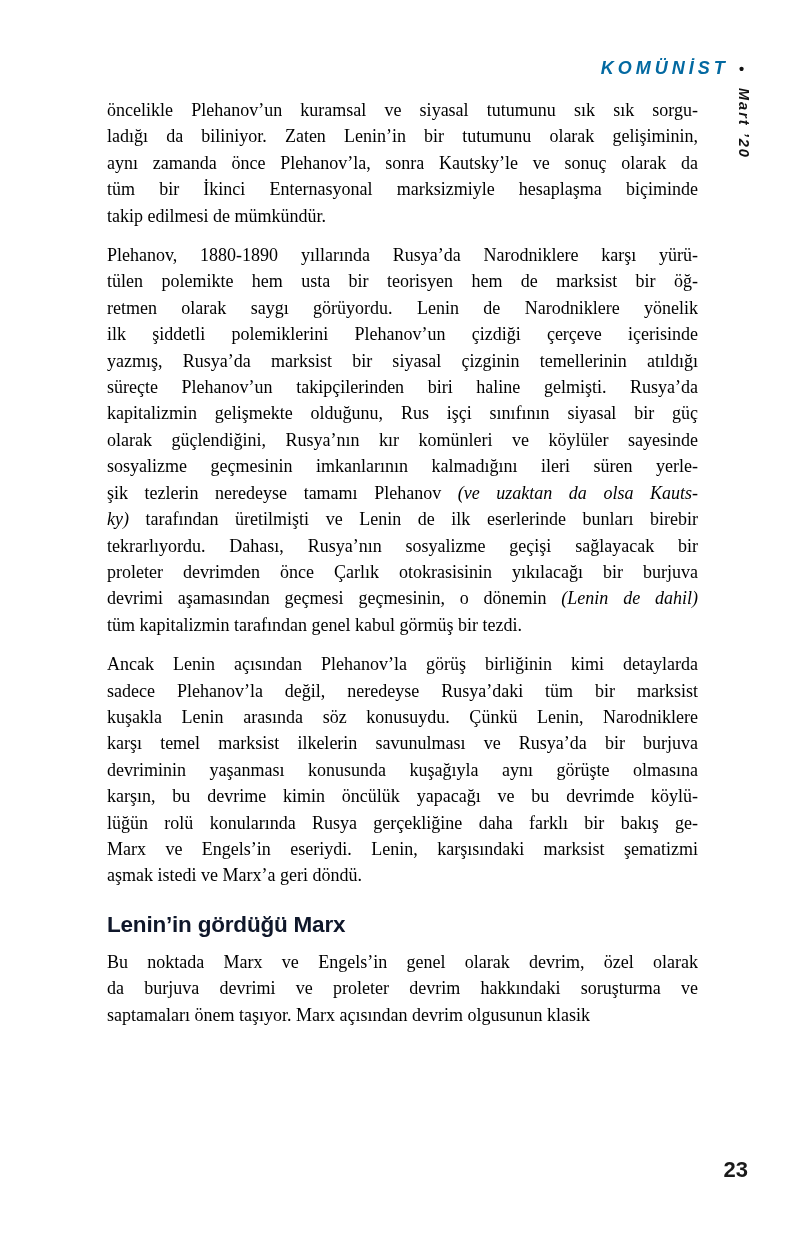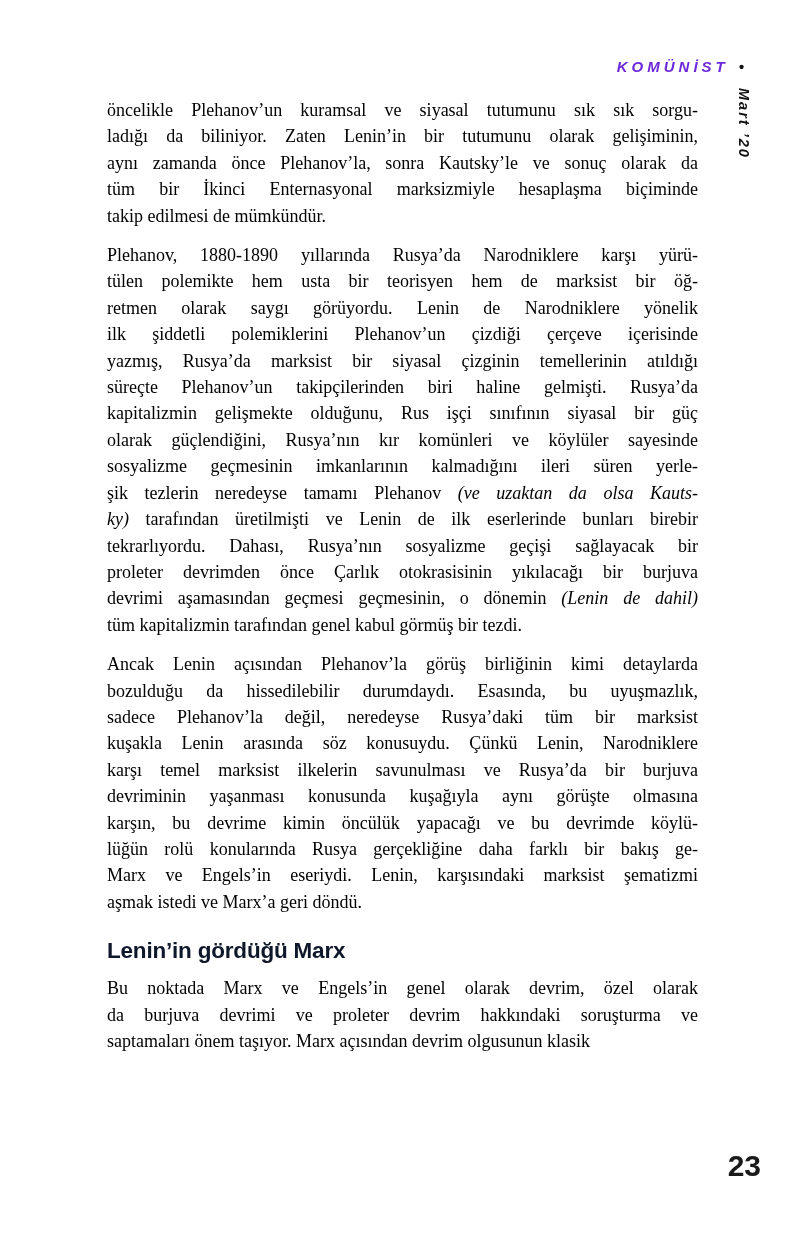--- a/index.html
+++ b/index.html
@@ -2,38 +2,38 @@
 <html lang="tr"><head>
 <meta charset="utf-8">
 <style>
   html,body{margin:0;padding:0;}
   body{background:#ffffff;font-family:"Liberation Serif", serif;}
   .page{position:relative;width:798px;height:1241px;background:#ffffff;overflow:hidden;color:#1c1c1c;}
 
   
   .masthead{position:absolute;top:58px;right:54px;display:flex;align-items:center;gap:10px;
     font-family:"Liberation Sans", sans-serif;font-weight:700;font-style:italic;}
-  .journal-title{font-size:15px;letter-spacing:4px;color:#6d28d9;}
+  .journal-title{font-size:18px;letter-spacing:4px;color:#0369a1;}
   .masthead-bullet{font-size:15px;color:#111;}
   .issue-date{position:absolute;top:88px;right:46px;writing-mode:vertical-rl;
     font-family:"Liberation Sans", sans-serif;font-weight:700;font-style:italic;
     font-size:14.5px;letter-spacing:2px;color:#111;}
 
   
   .article{position:absolute;left:107px;top:97px;width:591px;}
   .paragraph{margin:0 0 13px 0;}
   .line{font-size:18px;line-height:26.4px;text-align:justify;text-align-last:justify;color:#000000;}
   .line.last{text-align-last:left;}
   .it{font-style:italic;}
   .section-heading{font-family:"Liberation Sans", sans-serif;font-weight:700;
     font-size:22.5px;letter-spacing:-0.2px;color:#0f172a;margin:22px 0 10px 0;line-height:28px;}
 
   
-  .page-number{position:absolute;right:37px;bottom:58px;
-    font-family:"Liberation Sans", sans-serif;font-weight:700;font-size:30px;color:#1a1a1a;}
+  .page-number{position:absolute;right:50px;bottom:58px;
+    font-family:"Liberation Sans", sans-serif;font-weight:700;font-size:22px;color:#1a1a1a;}
 </style>
 </head>
 <body>
 
 <div class="page">
 
   <div class="masthead">
     <span class="journal-title">KOMÜNİST</span>
     <span class="masthead-bullet">•</span>
   </div>
@@ -60,21 +60,20 @@
         <div class="line"><span>sosyalizme geçmesinin imkanlarının kalmadığını ileri süren yerle-</span></div>
         <div class="line"><span>şik tezlerin neredeyse tamamı Plehanov </span><span class="it">(ve uzaktan da olsa Kauts-</span></div>
         <div class="line"><span class="it">ky)</span><span> tarafından üretilmişti ve Lenin de ilk eserlerinde bunları birebir</span></div>
         <div class="line"><span>tekrarlıyordu. Dahası, Rusya’nın sosyalizme geçişi sağlayacak bir</span></div>
         <div class="line"><span>proleter devrimden önce Çarlık otokrasisinin yıkılacağı bir burjuva</span></div>
         <div class="line"><span>devrimi aşamasından geçmesi geçmesinin, o dönemin </span><span class="it">(Lenin de dahil)</span></div>
         <div class="line last"><span>tüm kapitalizmin tarafından genel kabul görmüş bir tezdi.</span></div>
       </div>
       <div class="paragraph">
         <div class="line"><span>Ancak Lenin açısından Plehanov’la görüş birliğinin kimi detaylarda</span></div>
-        <div class="line"><span>bozulduğu da hissedilebilir durumdaydı. Esasında, bu uyuşmazlık,</span></div>
         <div class="line"><span>sadece Plehanov’la değil, neredeyse Rusya’daki tüm bir marksist</span></div>
         <div class="line"><span>kuşakla Lenin arasında söz konusuydu. Çünkü Lenin, Narodniklere</span></div>
         <div class="line"><span>karşı temel marksist ilkelerin savunulması ve Rusya’da bir burjuva</span></div>
         <div class="line"><span>devriminin yaşanması konusunda kuşağıyla aynı görüşte olmasına</span></div>
         <div class="line"><span>karşın, bu devrime kimin öncülük yapacağı ve bu devrimde köylü-</span></div>
         <div class="line"><span>lüğün rolü konularında Rusya gerçekliğine daha farklı bir bakış ge-</span></div>
         <div class="line"><span>Marx ve Engels’in eseriydi. Lenin, karşısındaki marksist şematizmi</span></div>
         <div class="line last"><span>aşmak istedi ve Marx’a geri döndü.</span></div>
       </div>
       <h2 class="section-heading">Lenin’in gördüğü Marx</h2>

